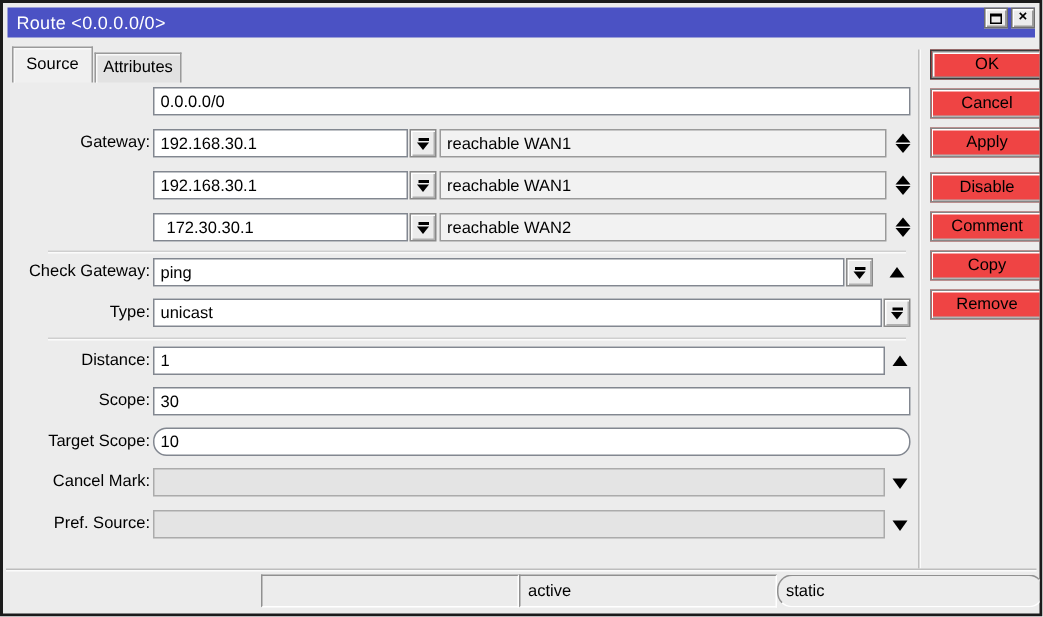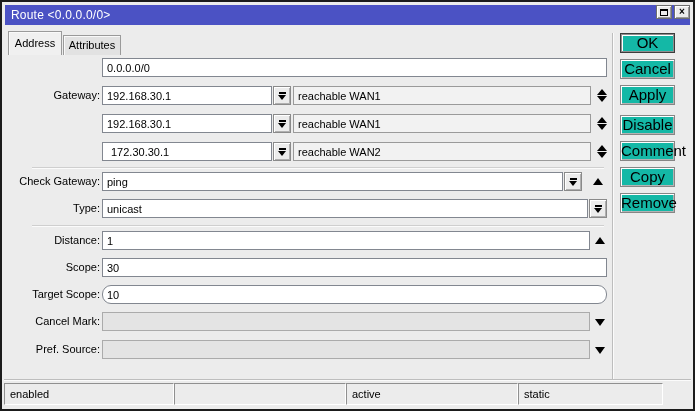--- a/index.html
+++ b/index.html
@@ -69,24 +69,24 @@
   .updown .d{ width:0; height:0; border-left:5px solid transparent; border-right:5px solid transparent; border-top:6px solid #000; }
 
   .sep{ position:absolute; left:30px; width:572px; height:2px;
     border-top:1px solid #cfcfcf; border-bottom:1px solid #fbfbfb; }
 
   .vdivider{ position:absolute; left:610px; top:31px; width:2px; height:346px;
     border-left:1px solid #bdbdbd; border-right:1px solid #fbfbfb; }
 
   
   .side-btn{
-    position:absolute; left:618px; width:55px; height:20px;
-    background:#14b8a6; border:1px solid #868686;
+    position:absolute; left:618px; width:76px; height:20px;
+    background:#ef4444; border:1px solid #868686;
     box-shadow: inset 1px 1px 0 #ffffff, inset -1px -1px 0 #b4b4b4;
-    text-align:center; line-height:18px; font-size:15px; cursor:default;
+    text-align:center; line-height:18px; font-size:11px; cursor:default;
   }
   .side-btn.default{ border:1px solid #3c3c3c; box-shadow: inset 0 0 0 1px #8f8f8f, inset 2px 2px 0 #ffffff; }
 
   
   .hgroove{ position:absolute; left:2px; top:377px; width:687px; height:2px;
     border-top:1px solid #bdbdbd; border-bottom:1px solid #fbfbfb; }
   .status-cell{
     position:absolute; top:381px; height:22px;
     border:1px solid; border-color:#909090 #ffffff #ffffff #909090;
     line-height:20px; padding-left:5px; background:#ececec;
@@ -100,21 +100,21 @@
   <div class="titlebar">
     <span class="title">Route &lt;0.0.0.0/0&gt;</span>
   </div>
   <div class="tb-btn max">
     <span class="max-glyph"></span>
   </div>
   <div class="tb-btn close">
     <span class="close-glyph">×</span>
   </div>
 
-  <div class="tab active">Address</div>
+  <div class="tab active">Source</div>
   <div class="tab inactive">Attributes</div>
 
   <div class="row" style="top:56px; left:5px; width:600px;">
     <input class="fld" style="left: 95px; width: 505px;" value="0.0.0.0/0">
   </div>
 
   <div class="row" style="top:84px; left:5px; width:605px;">
     <span class="lbl">Gateway:</span>
     <input class="fld" style="left: 95px; width: 170px;" value="192.168.30.1">
     <div class="ddbtn" style="left:266px;">
@@ -219,18 +219,17 @@
 
   <div class="side-btn default" style="top:31px;">OK</div>
   <div class="side-btn" style="top:57px;">Cancel</div>
   <div class="side-btn" style="top:83px;">Apply</div>
   <div class="side-btn" style="top:139px;">Comment</div>
   <div class="side-btn" style="top:113px;">Disable</div>
   <div class="side-btn" style="top:165px;">Copy</div>
   <div class="side-btn" style="top:191px;">Remove</div>
 
   <div class="hgroove"></div>
-  <div class="status-cell" style="left:2px;   width:170px;">enabled</div>
   <div class="status-cell" style="left:172px; width:172px;"></div>
   <div class="status-cell" style="left:344px; width:172px;">active</div>
-  <div class="status-cell" style="left:516px; width:145px;">static</div>
+  <div class="status-cell" style="left:516px; width:178px;border-radius:10px;">static</div>
 
 </div>
 
 </body></html>

